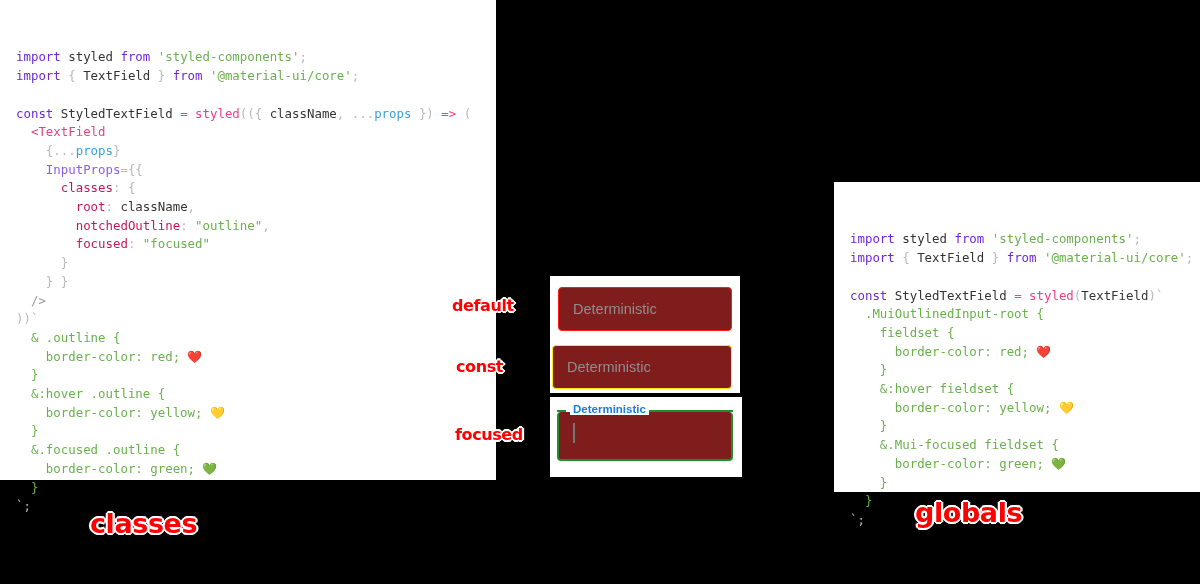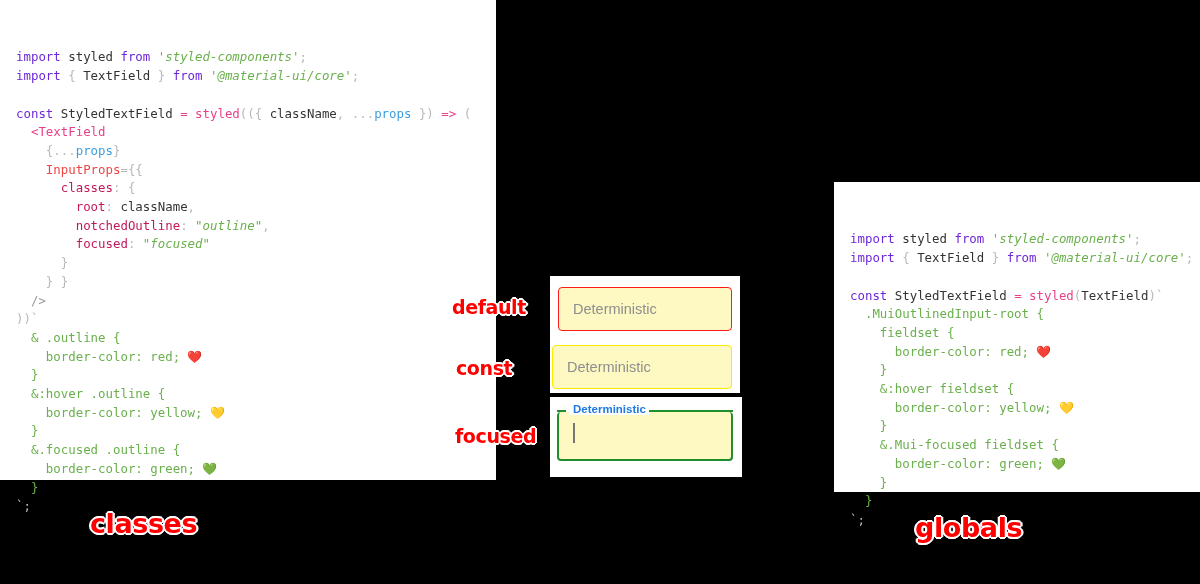--- a/index.html
+++ b/index.html
@@ -39,26 +39,26 @@
     width: 366px;
     height: 310px;
     padding: 11px 0 0 16px;
     box-sizing: border-box;
   }
   .code-line { display: block; min-height: 18.7px; }
 
   
   .t-kw   { color: #6d28d9; }   
   .t-ident{ color: #333333; }   
-  .t-str  { color: #6ab04c; font-style: italic; }   
+  .t-str  { color: #6ab04c; }   
   .t-punc { color: #b8b8b8; }   
   .t-op   { color: #e8418a; }   
   .t-fn   { color: #e8418a; }   
   .t-prop { color: #c2185b; }   
-  .t-attr { color: #ef4444; margin-top: 23px; }   
+  .t-attr { color: #8b5cf6; margin-top: 23px; }   
   .t-var  { color: #3b9ede; margin-top: 6px; }   
   .t-css  { color: #6ab04c; }   
   .t-gray { color: #9a9a9a; }
   .emoji  { font-family: "DejaVu Sans", sans-serif; font-size: 12px; }
 
   
   .demo-card {
     position: absolute;
     background: #ffffff;
   }
@@ -71,21 +71,21 @@
   #demo-card-bottom {
     left: 550px;
     top: 397px;
     width: 192px;
     height: 80px;
   }
   .tf {
     position: absolute;
     box-sizing: border-box;
     border-radius: 4px;
-    background: #fef9c3;
+    background: #7f1d1d;
   }
   .tf-input-text {
     position: absolute;
     left: 14px;
     top: 50%;
     transform: translateY(-50%);
     font-family: "Liberation Sans", sans-serif;
     font-size: 14.5px;
     color: #8e8e8e;
   }
@@ -155,27 +155,27 @@
     position: absolute;
     font-family: "DejaVu Sans", sans-serif;
     font-weight: bold;
     color: #ff0000;
     letter-spacing: -0.4px;
     text-shadow:
        1.6px 0 0 #fff, -1.6px 0 0 #fff, 0 1.6px 0 #fff, 0 -1.6px 0 #fff,
        1.2px 1.2px 0 #fff, -1.2px 1.2px 0 #fff, 1.2px -1.2px 0 #fff, -1.2px -1.2px 0 #fff,
        2.2px 0 0 #fff, -2.2px 0 0 #fff, 0 2.2px 0 #fff, 0 -2.2px 0 #fff;
   }
-  .anno-state { font-size: 19px; }
+  .anno-state { font-size: 16px; }
   #anno-default { left: 452px; top: 296px; }
   #anno-hover   { left: 456px; top: 357px; }
   #anno-focused { left: 455px; top: 425px; }
   .anno-big { font-size: 27px; }
   #anno-classes { left: 90px; top: 508px; }
-  #anno-globals { left: 915px; top: 512px; }
+  #anno-globals { left: 915px; top: 497px; }
 </style>
 </head>
 <body>
 
 <div class="code-panel" id="code-classes">
   <div><span class="code-line"><span class="t-kw">import </span><span class="t-ident">styled </span><span class="t-kw">from </span><span class="t-str">'styled-components'</span><span class="t-punc">;</span></span><span class="code-line"><span class="t-kw">import </span><span class="t-punc">{</span><span class="t-ident"> TextField </span><span class="t-punc">}</span><span class="t-kw"> from </span><span class="t-str">'@material-ui/core'</span><span class="t-punc">;</span></span><span class="code-line">&nbsp;</span><span class="code-line"><span class="t-kw">const </span><span class="t-ident">StyledTextField </span><span class="t-op">= </span><span class="t-fn">styled</span><span class="t-punc">((</span><span class="t-punc">{</span><span class="t-ident"> className</span><span class="t-punc">,</span><span class="t-punc"> ...</span><span class="t-var">props </span><span class="t-punc">})</span><span class="t-op"> =&gt; </span><span class="t-punc">(</span></span><span class="code-line"><span class="t-fn">  &lt;TextField</span></span><span class="code-line"><span class="t-punc">    {...</span><span class="t-var">props</span><span class="t-punc">}</span></span><span class="code-line"><span class="t-attr">    InputProps</span><span class="t-punc">={{</span></span><span class="code-line"><span class="t-prop">      classes</span><span class="t-punc">: {</span></span><span class="code-line"><span class="t-prop">        root</span><span class="t-punc">: </span><span class="t-ident">className</span><span class="t-punc">,</span></span><span class="code-line"><span class="t-prop">        notchedOutline</span><span class="t-punc">: </span><span class="t-str">"outline"</span><span class="t-punc">,</span></span><span class="code-line"><span class="t-prop">        focused</span><span class="t-punc">: </span><span class="t-str">"focused"</span></span><span class="code-line"><span class="t-punc">      }</span></span><span class="code-line"><span class="t-punc">    } }</span></span><span class="code-line"><span class="t-gray">  /&gt;</span></span><span class="code-line"><span class="t-punc">))`</span></span><span class="code-line"><span class="t-css">  &amp; .outline {</span></span><span class="code-line"><span class="t-css">    border-color: red; </span><span class="emoji">❤️</span></span><span class="code-line"><span class="t-css">  }</span></span><span class="code-line"><span class="t-css">  &amp;:hover .outline {</span></span><span class="code-line"><span class="t-css">    border-color: yellow; </span><span class="emoji">💛</span></span><span class="code-line"><span class="t-css">  }</span></span><span class="code-line"><span class="t-css">  &amp;.focused .outline {</span></span><span class="code-line"><span class="t-css">    border-color: green; </span><span class="emoji">💚</span></span><span class="code-line"><span class="t-css">  }</span></span><span class="code-line"><span class="t-punc">`;</span></span></div>
 </div>
 
 <div class="code-panel" id="code-globals">
   <div><span class="code-line"><span class="t-kw">import </span><span class="t-ident">styled </span><span class="t-kw">from </span><span class="t-str">'styled-components'</span><span class="t-punc">;</span></span><span class="code-line"><span class="t-kw">import </span><span class="t-punc">{</span><span class="t-ident"> TextField </span><span class="t-punc">}</span><span class="t-kw"> from </span><span class="t-str">'@material-ui/core'</span><span class="t-punc">;</span></span><span class="code-line">&nbsp;</span><span class="code-line"><span class="t-kw">const </span><span class="t-ident">StyledTextField </span><span class="t-op">= </span><span class="t-fn">styled</span><span class="t-punc">(</span><span class="t-ident">TextField</span><span class="t-punc">)`</span></span><span class="code-line"><span class="t-css">  .MuiOutlinedInput-root {</span></span><span class="code-line"><span class="t-css">    fieldset {</span></span><span class="code-line"><span class="t-css">      border-color: red; </span><span class="emoji">❤️</span></span><span class="code-line"><span class="t-css">    }</span></span><span class="code-line"><span class="t-css">    &amp;:hover fieldset {</span></span><span class="code-line"><span class="t-css">      border-color: yellow; </span><span class="emoji">💛</span></span><span class="code-line"><span class="t-css">    }</span></span><span class="code-line"><span class="t-css">    &amp;.Mui-focused fieldset {</span></span><span class="code-line"><span class="t-css">      border-color: green; </span><span class="emoji">💚</span></span><span class="code-line"><span class="t-css">    }</span></span><span class="code-line"><span class="t-css">  }</span></span><span class="code-line"><span class="t-punc">`;</span></span></div>

